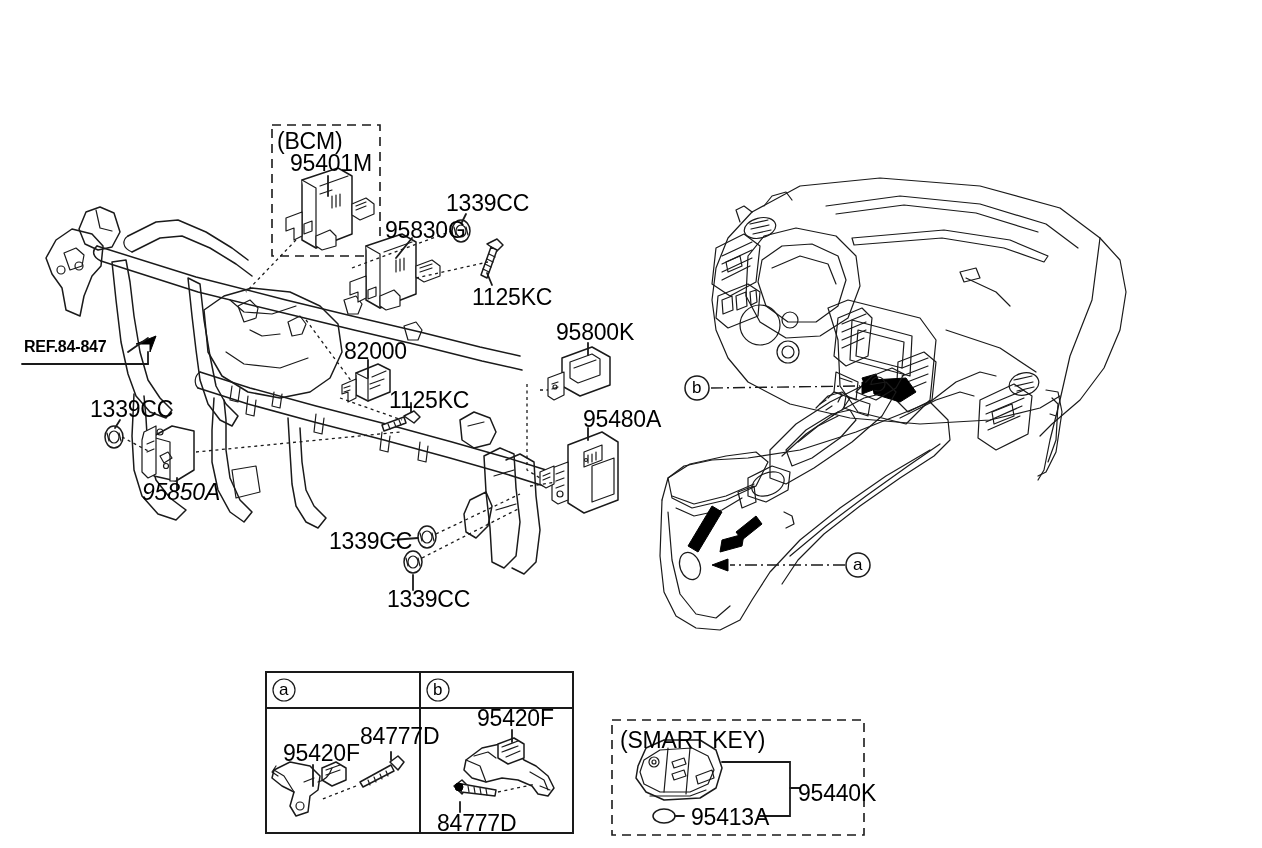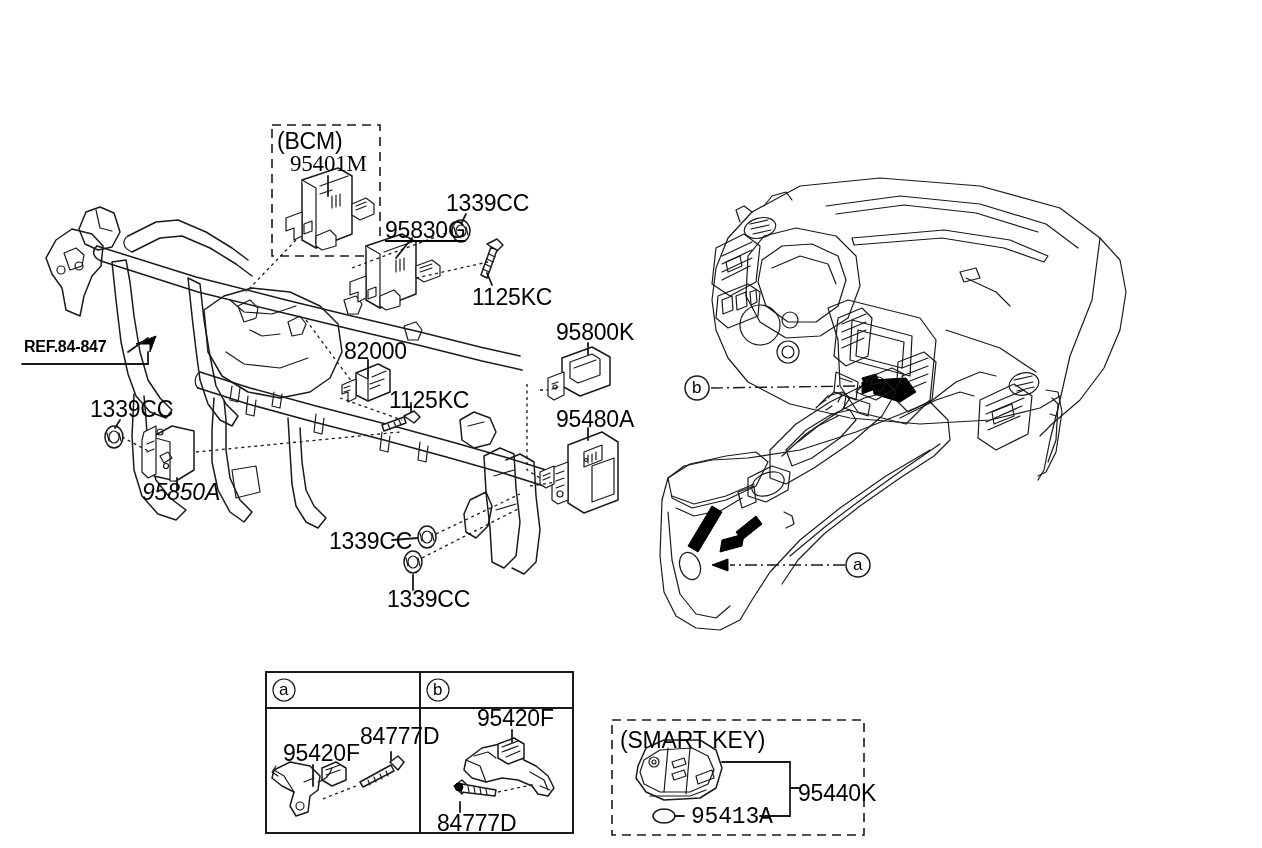--- a/index.html
+++ b/index.html
@@ -471,35 +471,35 @@
       <path class="ld" d="M722,762 L790,762 L790,816 L760,816"></path>
       <path class="ld" d="M790,788 L800,788"></path>
     </g>
 
   </svg>
 
   <div class="lbl fr" style="left:1208px; top:10px;">FR.</div>
 
   <div class="lbl" style="left:277px; top:130px;">(BCM)</div>
 
-  <div class="lbl" style="left:290px; top:152px;font-family:Liberation Serif, serif;">95401M</div>
-
-  <div class="lbl" style="left:385px; top:219px;text-decoration:underline;">95830G</div>
+  <div class="lbl" style="left:290px; top:152px;">95401M</div>
+
+  <div class="lbl" style="left:385px; top:219px;">95830G</div>
 
   <div class="lbl" style="left:446px; top:192px;">1339CC</div>
 
   <div class="lbl" style="left:472px; top:286px;">1125KC</div>
 
   <div class="lbl" style="left:344px; top:340px;">82000</div>
 
   <div class="lbl" style="left:389px; top:389px;">1125KC</div>
 
   <div class="lbl" style="left:556px; top:321px;text-align:right;">95800K</div>
 
-  <div class="lbl" style="left:556px; top:408px;">95480A</div>
+  <div class="lbl" style="left:583px; top:408px;">95480A</div>
 
   <div class="lbl ref" style="left:24px; top:339px;">REF.84-847</div>
 
   <div class="lbl" style="left:90px; top:398px;">1339CC</div>
 
   <div class="lbl" style="left:142px; top:481px;font-style:italic;">95850A</div>
 
   <div class="lbl" style="left:329px; top:530px;">1339CC</div>
 
   <div class="lbl" style="left:387px; top:588px;">1339CC</div>
@@ -517,15 +517,15 @@
   <div class="lbl" style="left:360px; top:725px;">84777D</div>
 
   <div class="lbl" style="left:477px; top:707px;">95420F</div>
 
   <div class="lbl" style="left:437px; top:812px;">84777D</div>
 
   <div class="lbl" style="left:620px; top:729px;">(SMART KEY)</div>
 
   <div class="lbl" style="left:798px; top:782px;">95440K</div>
 
-  <div class="lbl" style="left:691px; top:806px;font-family:Liberation Mono, monospace;">95413A</div>
+  <div class="lbl" style="left:691px; top:806px;">95413A</div>
 
 </div>
 
 </body></html>

